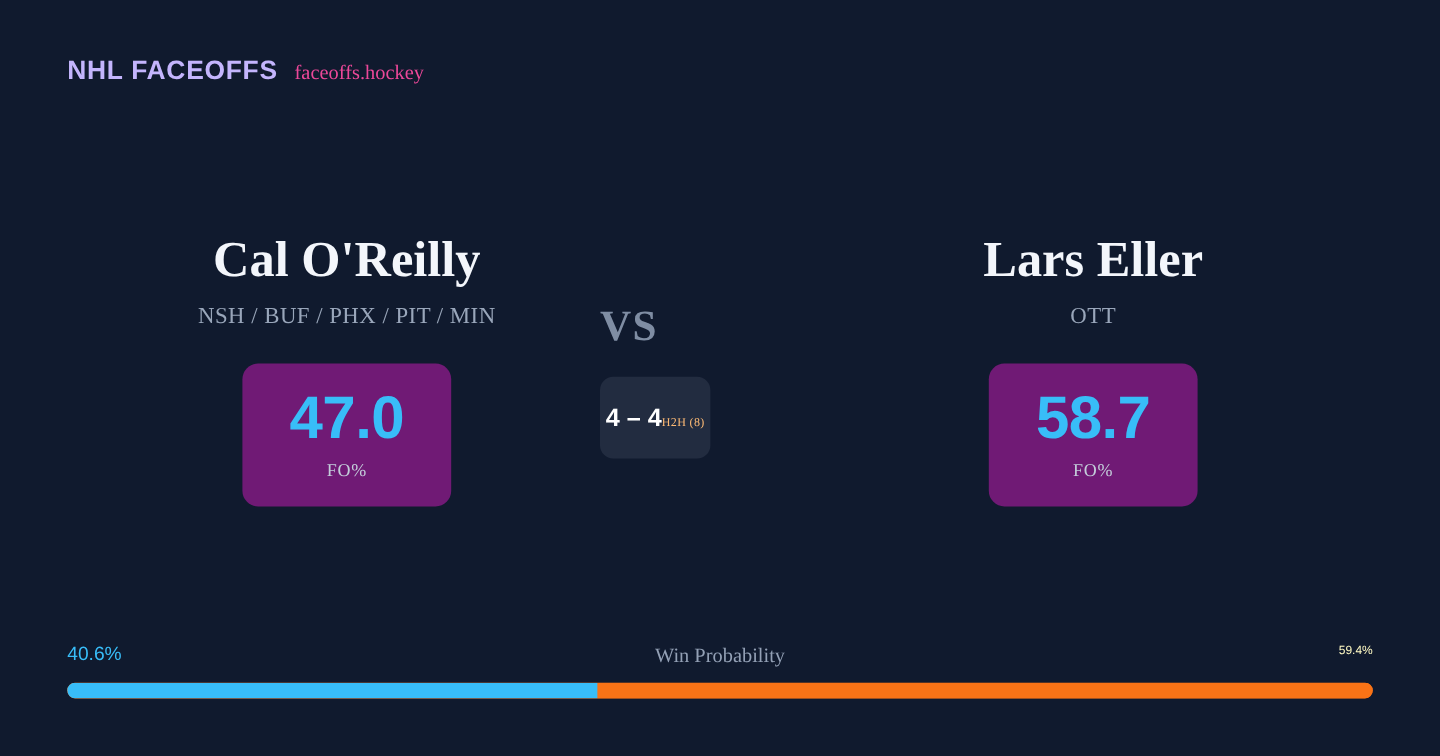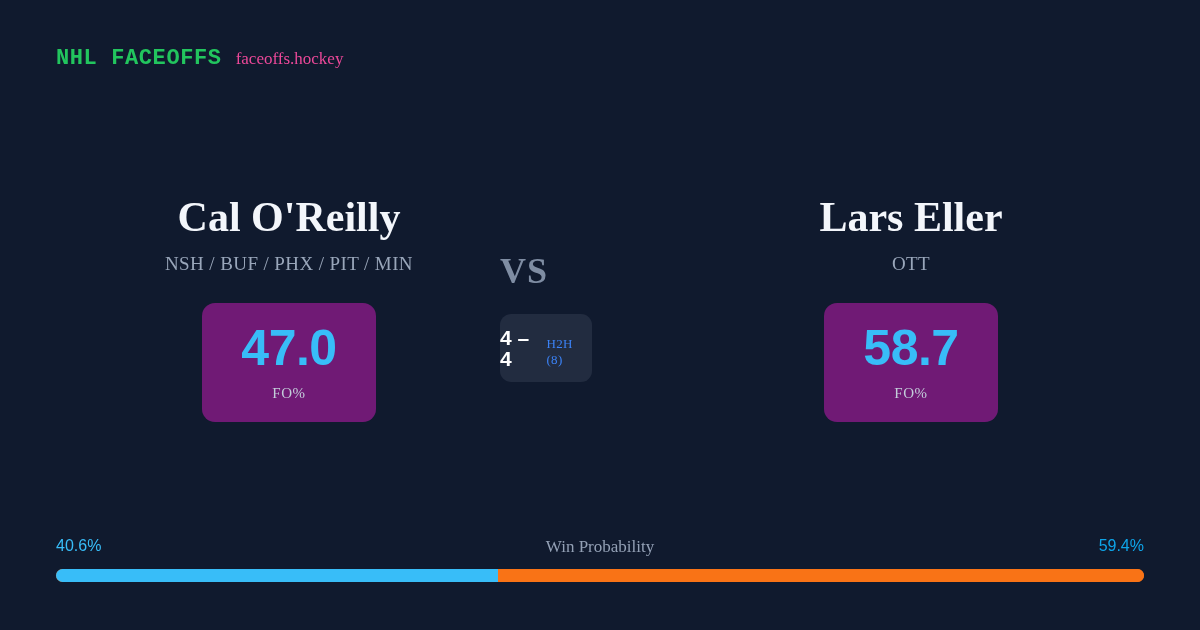--- a/index.html
+++ b/index.html
@@ -18,25 +18,25 @@
   
   .header {
     position: absolute;
     top: 46px;
     left: 56px;
     display: flex;
     align-items: baseline;
     gap: 14px;
   }
   .brand {
-    font-family: Liberation Mono, monospace;
+    font-family: Liberation Sans, sans-serif;
     font-weight: bold;
     font-size: 22px;
     letter-spacing: 0.6px;
-    color: #22c55e;
+    color: #c4b5fd;
   }
   .brand-domain {
     font-family: Liberation Serif, serif;
     font-size: 17px;
     color: #ec4899;
   }
 
   
   .matchup {
     position: absolute;
@@ -134,22 +134,22 @@
   .h2h-record {
     font-family: "Liberation Sans", sans-serif;
     font-weight: bold;
     font-size: 21px;
     color: #ffffff;
     line-height: 1;
   }
   .h2h-label {
     margin-top: 8px;
     font-family: "Liberation Serif", serif;
-    font-size: 13px;
-    color: #3b82f6;
+    font-size: 10px;
+    color: #fdba74;
     letter-spacing: 0.3px;
   }
 
   
   .winprob {
     position: absolute;
     left: 56px;
     width: 1088px;
     bottom: 48px;
   }
@@ -164,22 +164,22 @@
     top: 0;
     font-family: "Liberation Sans", sans-serif;
     font-size: 16px;
     color: #38bdf8;
   }
   .wp-right {
     position: absolute;
     right: 0;
     top: 0;
     font-family: "Liberation Sans", sans-serif;
-    font-size: 16px;
-    color: #0ea5e9;
+    font-size: 10px;
+    color: #fef9c3;
   }
   .wp-title {
     position: absolute;
     left: 0;
     right: 0;
     top: 0;
     text-align: center;
     font-family: "Liberation Serif", serif;
     font-size: 17px;
     color: #93a0b5;

